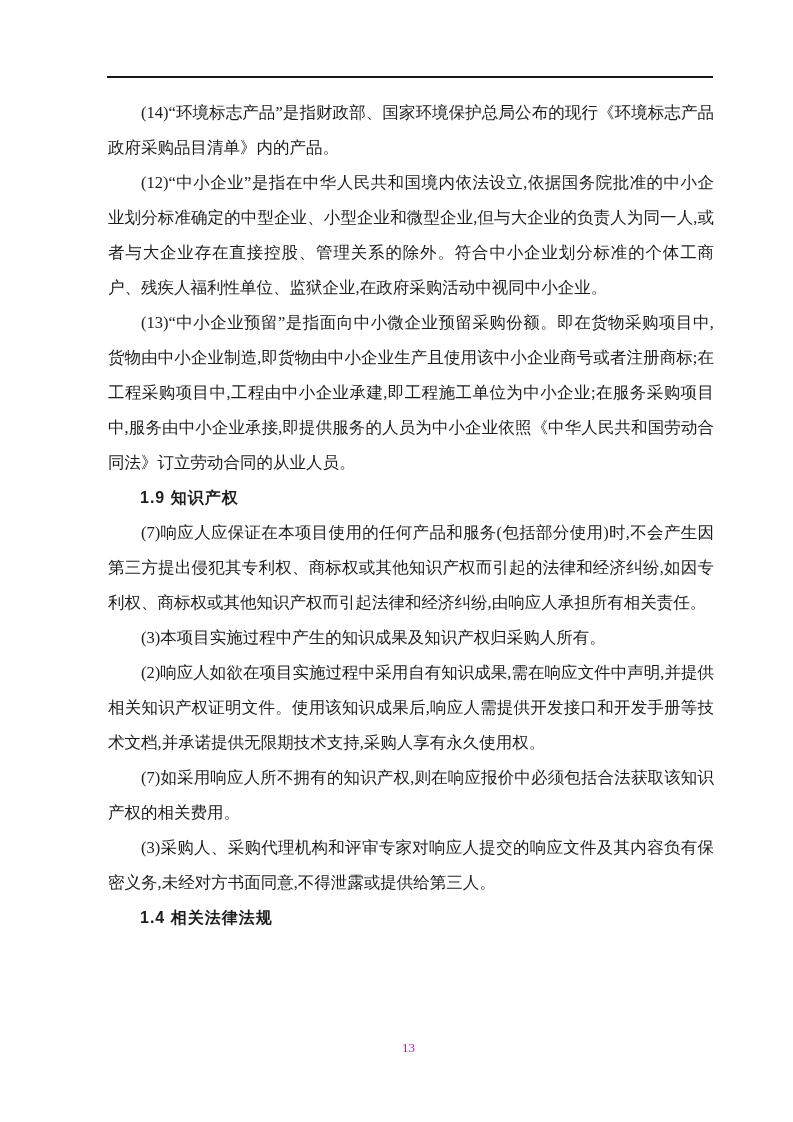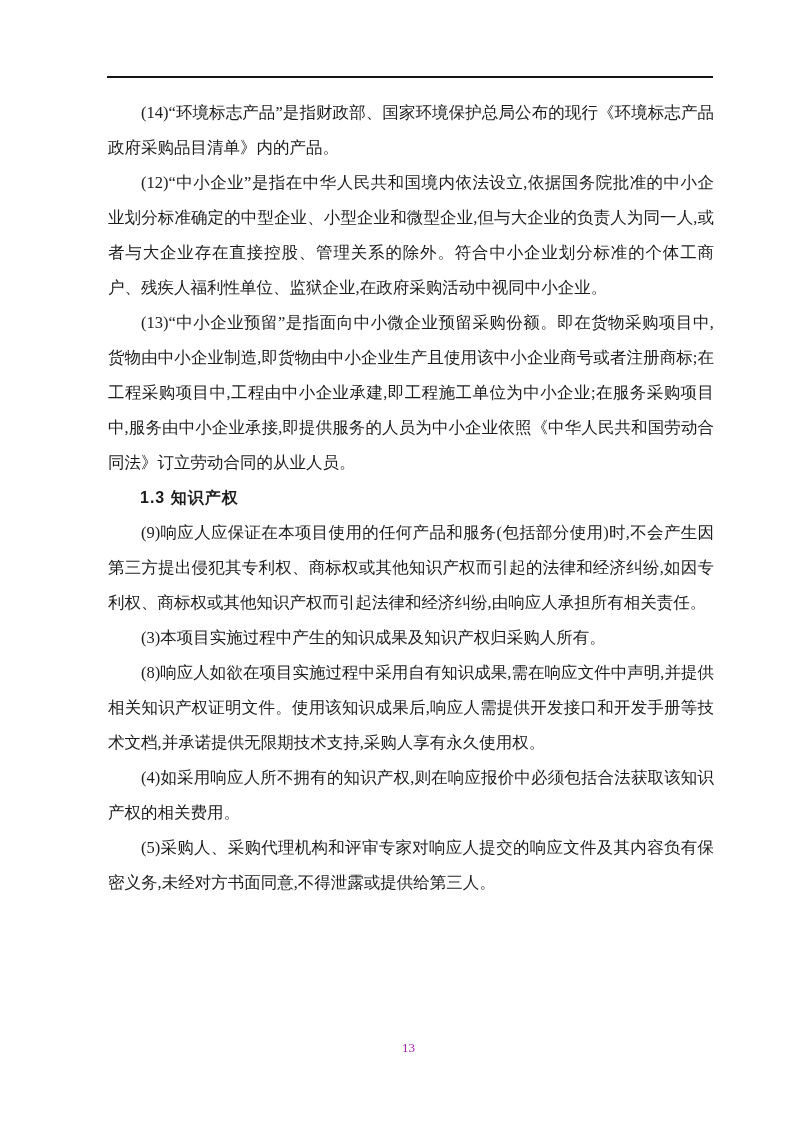--- a/index.html
+++ b/index.html
@@ -60,23 +60,24 @@
 <body>
 
 <div class="sheet">
 
   <div class="top-rule"></div>
 
   <div class="doc-body">
     <p class="para">(14)“环境标志产品”是指财政部、国家环境保护总局公布的现行《环境标志产品政府采购品目清单》内的产品。</p>
     <p class="para">(12)“中小企业”是指在中华人民共和国境内依法设立,依据国务院批准的中小企业划分标准确定的中型企业、小型企业和微型企业,但与大企业的负责人为同一人,或者与大企业存在直接控股、管理关系的除外。符合中小企业划分标准的个体工商户、残疾人福利性单位、监狱企业,在政府采购活动中视同中小企业。</p>
     <p class="para">(13)“中小企业预留”是指面向中小微企业预留采购份额。即在货物采购项目中,货物由中小企业制造,即货物由中小企业生产且使用该中小企业商号或者注册商标;在工程采购项目中,工程由中小企业承建,即工程施工单位为中小企业;在服务采购项目中,服务由中小企业承接,即提供服务的人员为中小企业依照《中华人民共和国劳动合同法》订立劳动合同的从业人员。</p>
-    <p class="heading">1.3 知识产权</p>
-    <p class="para">(9)响应人应保证在本项目使用的任何产品和服务(包括部分使用)时,不会产生因第三方提出侵犯其专利权、商标权或其他知识产权而引起的法律和经济纠纷,如因专利权、商标权或其他知识产权而引起法律和经济纠纷,由响应人承担所有相关责任。</p>
+    <p class="heading">1.9 知识产权</p>
+    <p class="para">(7)响应人应保证在本项目使用的任何产品和服务(包括部分使用)时,不会产生因第三方提出侵犯其专利权、商标权或其他知识产权而引起的法律和经济纠纷,如因专利权、商标权或其他知识产权而引起法律和经济纠纷,由响应人承担所有相关责任。</p>
     <p class="para">(3)本项目实施过程中产生的知识成果及知识产权归采购人所有。</p>
-    <p class="para">(8)响应人如欲在项目实施过程中采用自有知识成果,需在响应文件中声明,并提供相关知识产权证明文件。使用该知识成果后,响应人需提供开发接口和开发手册等技术文档,并承诺提供无限期技术支持,采购人享有永久使用权。</p>
-    <p class="para">(4)如采用响应人所不拥有的知识产权,则在响应报价中必须包括合法获取该知识产权的相关费用。</p>
-    <p class="para">(5)采购人、采购代理机构和评审专家对响应人提交的响应文件及其内容负有保密义务,未经对方书面同意,不得泄露或提供给第三人。</p>
+    <p class="para">(2)响应人如欲在项目实施过程中采用自有知识成果,需在响应文件中声明,并提供相关知识产权证明文件。使用该知识成果后,响应人需提供开发接口和开发手册等技术文档,并承诺提供无限期技术支持,采购人享有永久使用权。</p>
+    <p class="para">(7)如采用响应人所不拥有的知识产权,则在响应报价中必须包括合法获取该知识产权的相关费用。</p>
+    <p class="para">(3)采购人、采购代理机构和评审专家对响应人提交的响应文件及其内容负有保密义务,未经对方书面同意,不得泄露或提供给第三人。</p>
+    <p class="heading">1.4 相关法律法规</p>
   </div>
 
   <div class="page-footer">13</div>
 
 </div>
 
 </body></html>

